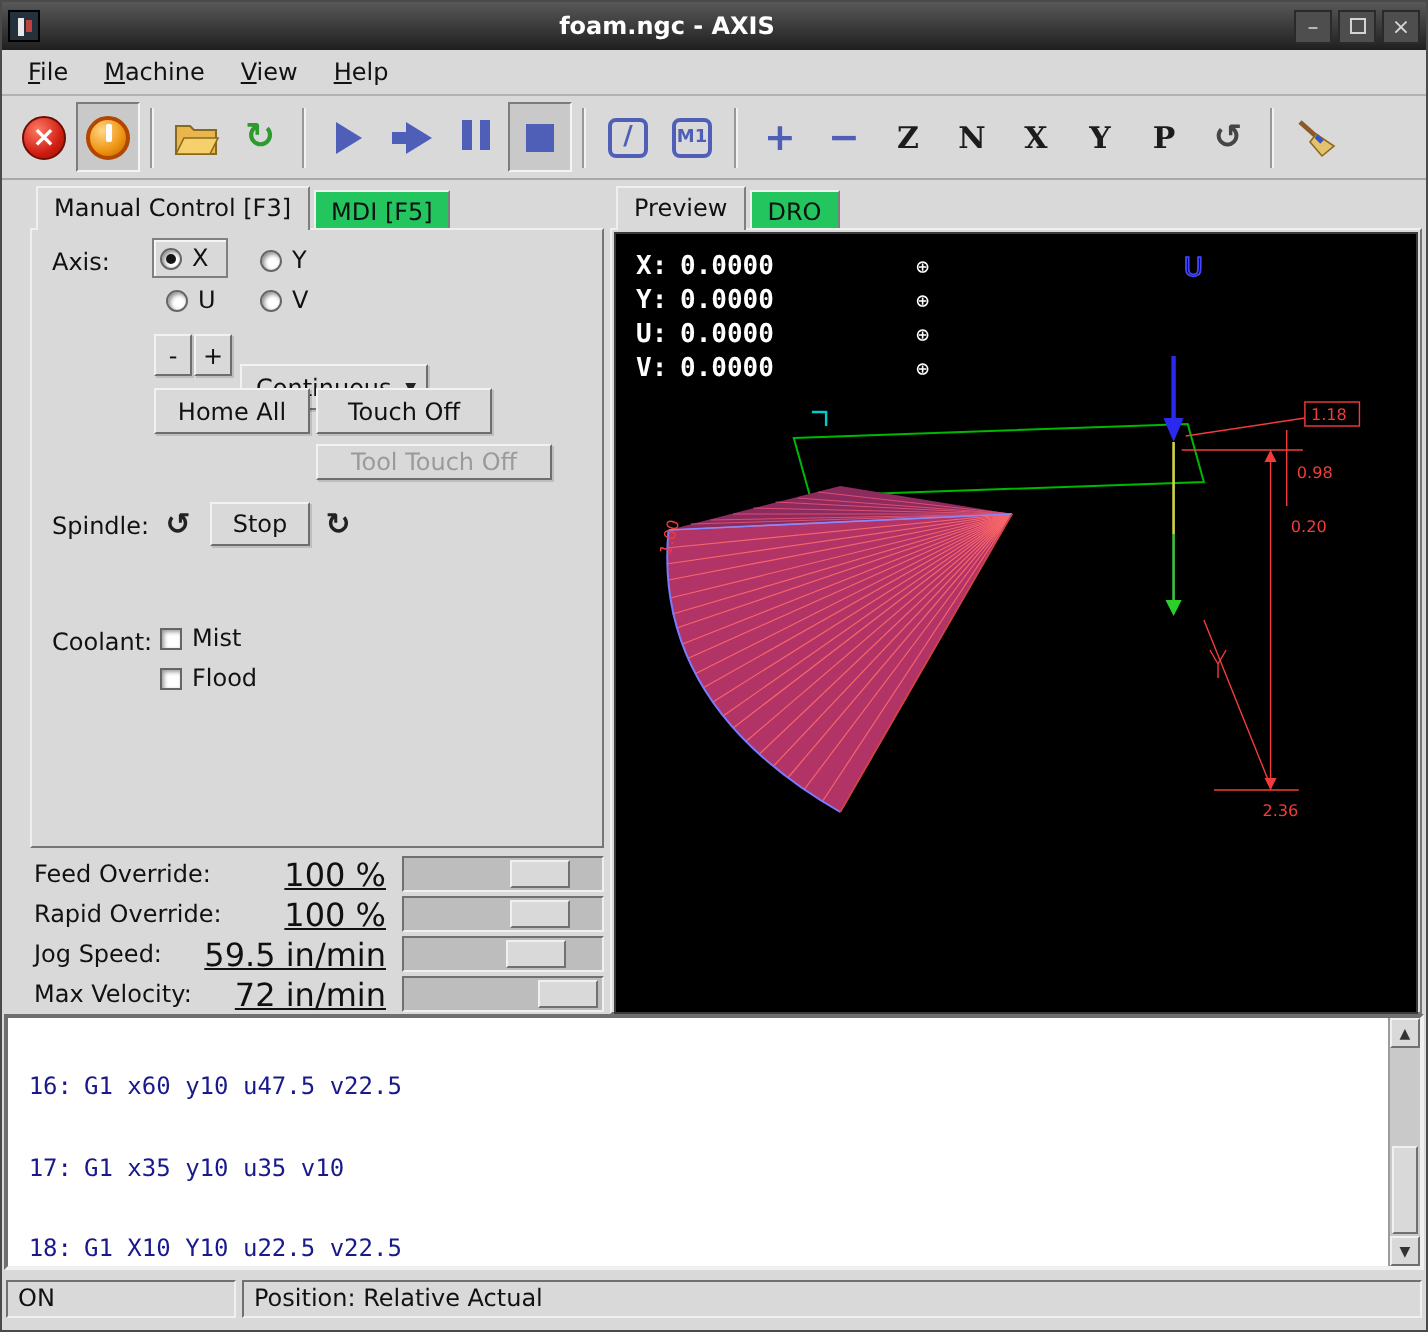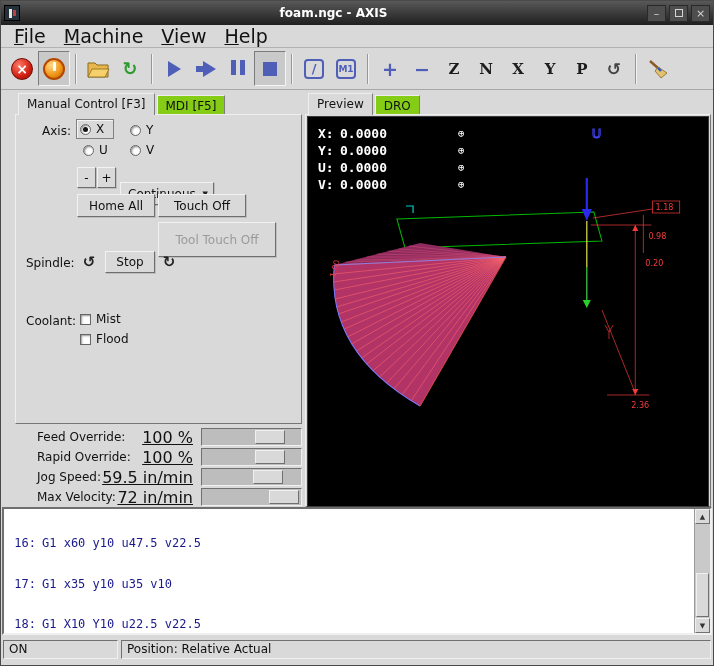--- a/index.html
+++ b/index.html
@@ -21,21 +21,21 @@
   .wi-b2 { width:3px; height:6px; background:#c04040; display:inline-block; }
   .title { flex:1; text-align:center; font-weight:bold; font-size:12px; }
   .wbtns { display:flex; gap:3px; }
   .wbtn { width:19px; height:17px; background:#4e4e4e; border:1px solid #2a2a2a;
     color:#d4d4d4; font-size:11px; line-height:1; display:flex; align-items:center; justify-content:center; }
   .maxbox { width:8px; height:8px; border:1px solid #d4d4d4; display:block; }
 
   
   .menubar { height:23px; flex:0 0 23px; display:flex; align-items:center;
     padding-left:4px; border-bottom:1px solid #b2b2b2; background:#d9d9d9; }
-  .menu-item { display:inline-block; padding:3px 9px; font-size:19px; }
+  .menu-item { display:inline-block; padding:3px 9px; font-size:12px; }
   .menu-item::first-letter { text-decoration:underline; }
 
   
   .toolbar { height:42px; flex:0 0 42px; display:flex; align-items:center;
     padding:0 5px; border-bottom:1px solid #a8a8a8; background:#d9d9d9; }
   .tbtn { width:32px; height:35px; display:flex; align-items:center; justify-content:center;
     border:1px solid transparent; }
   .tbtn.pressed { border-color:#7c7c7c #f4f4f4 #f4f4f4 #7c7c7c; background:#c9c9c9; }
   .tsep { width:0; height:30px; border-left:1px solid #979797; border-right:1px solid #f2f2f2; margin:0 5px; }
   .icon-estop { width:22px; height:22px; border-radius:50%;
@@ -59,21 +59,21 @@
   .glyph-letter { font-family:"DejaVu Serif","Liberation Serif",serif; font-weight:bold; font-size:15px; color:#1c1c1c; }
   .glyph-rot { color:#454545; font-size:17px; font-weight:bold; }
 
   
   .main { flex:1; display:flex; overflow:hidden; }
   .left { width:303px; flex:0 0 303px; display:flex; flex-direction:column;padding-left:12px; }
   .right { flex:1; display:flex; flex-direction:column; padding:2px 2px 0 1px; }
 
   .nb { display:flex; flex-direction:column; }
   .nb-tabs { display:flex; align-items:flex-end; height:22px; padding-left:3px; }
-  .nb-tab { padding:3px 8px 2px 8px; background:#84cc16; font-size:12px;
+  .nb-tab { padding:3px 8px 2px 8px; background:#22c55e; font-size:12px;
     border:1px solid #7e7e7e; border-bottom:none; border-top-color:#efefef; border-left-color:#efefef;
     margin-right:2px; height:19px; }
   .nb-tab.active { background:#d9d9d9; height:22px; position:relative; z-index:2; margin-bottom:-1px; }
   .nb-panel { flex:1; background:#d9d9d9; border:1px solid; border-color:#efefef #767676 #767676 #efefef; }
 
   .nb-left { margin:2px 2px 0 2px; height:332px; flex:0 0 332px; }
   .panel-body { position:relative; height:100%; }
   .plabel { position:absolute; font-size:12px; }
 
   .opt-row { position:absolute; display:flex; align-items:center; gap:5px; font-size:12px; }
@@ -89,21 +89,21 @@
     box-shadow:1px 1px 0 rgba(0,0,0,.12);
     display:flex; align-items:center; justify-content:center; }
   .btn.disabled { color:#9a9a9a; }
   .flatbtn { position:absolute; background:transparent; border:none; font-size:15px; font-weight:bold;
     display:flex; align-items:center; justify-content:center; color:#222; }
   .dd-arrow { font-size:7px; color:#222; margin-left:auto; padding-right:5px; }
   .dd-label { padding-left:7px; }
 
   
   .overrides { flex:1; padding-top:3px; }
-  .ov-row { display:flex; align-items:center; height:20px;margin-left:20px; }
+  .ov-row { display:flex; align-items:center; height:20px; }
   .ov-label { margin-left:4px; font-size:12px; }
   .ov-value { margin-left:auto; font-size:16px; text-align:right;text-decoration:underline; }
   .slider { position:relative; width:101px; height:18px; margin:0 2px 0 8px;
     background:#bdbdbd; border:1px solid; border-color:#707070 #f0f0f0 #f0f0f0 #707070; flex:0 0 101px; }
   .shandle { position:absolute; top:1px; bottom:1px; width:30px; background:#d9d9d9;
     border:1px solid; border-color:#f0f0f0 #707070 #707070 #f0f0f0; }
 
   
   .nb-right { flex:1; }
   .canvas { position:relative; height:100%; background:#000; border:1px solid #3a3a3a; margin:1px; overflow:hidden; }
@@ -250,21 +250,21 @@
   <div class="main">
 
     <div class="left">
       <div class="nb nb-left">
         <div class="nb-tabs">
           <div class="nb-tab active">Manual Control [F3]</div>
           <div class="nb-tab">MDI [F5]</div>
         </div>
         <div class="nb-panel">
           <div class="panel-body">
-            <span class="plabel" style="left:26px;top:9px;">Axis:</span>
+            <span class="plabel" style="left:10px;top:9px;">Axis:</span>
 
             <div class="opt-row sel-ind" style="left:60px;top:4px;">
               <span class="radio sel"></span>
               <span>X</span>
             </div>
             <div class="opt-row" style="left:114px;top:8px;">
               <span class="radio"></span>
               <span>Y</span>
             </div>
             <div class="opt-row" style="left:67px;top:28px;">
@@ -278,21 +278,21 @@
 
             <div class="btn" style="left:61px;top:52px;width:19px;height:21px;">-</div>
             <div class="btn" style="left:81px;top:52px;width:19px;height:21px;">+</div>
             <div class="btn" style="left:104px;top:67px;width:94px;height:23px;justify-content:flex-start;">
               <span class="dd-label">Continuous</span>
               <span class="dd-arrow">▼</span>
             </div>
 
             <div class="btn" style="left:61px;top:79px;width:78px;height:23px;">Home All</div>
             <div class="btn" style="left:142px;top:79px;width:88px;height:23px;">Touch Off</div>
-            <div class="btn disabled" style="left:142px;top:107px;width:118px;height:35px;">Tool Touch Off</div>
+            <div class="btn disabled" style="left:142px;top:107px;width:118px;height:18px;">Tool Touch Off</div>
 
             <span class="plabel" style="left:10px;top:141px;">Spindle:</span>
             <div class="flatbtn" style="left:61px;top:135px;width:24px;height:24px;">
                 <span>↺</span>
               </div>
             <div class="btn" style="left:89px;top:136px;width:50px;height:22px;">Stop</div>
             <div class="flatbtn" style="left:141px;top:135px;width:24px;height:24px;">
                 <span>↻</span>
               </div>
 

